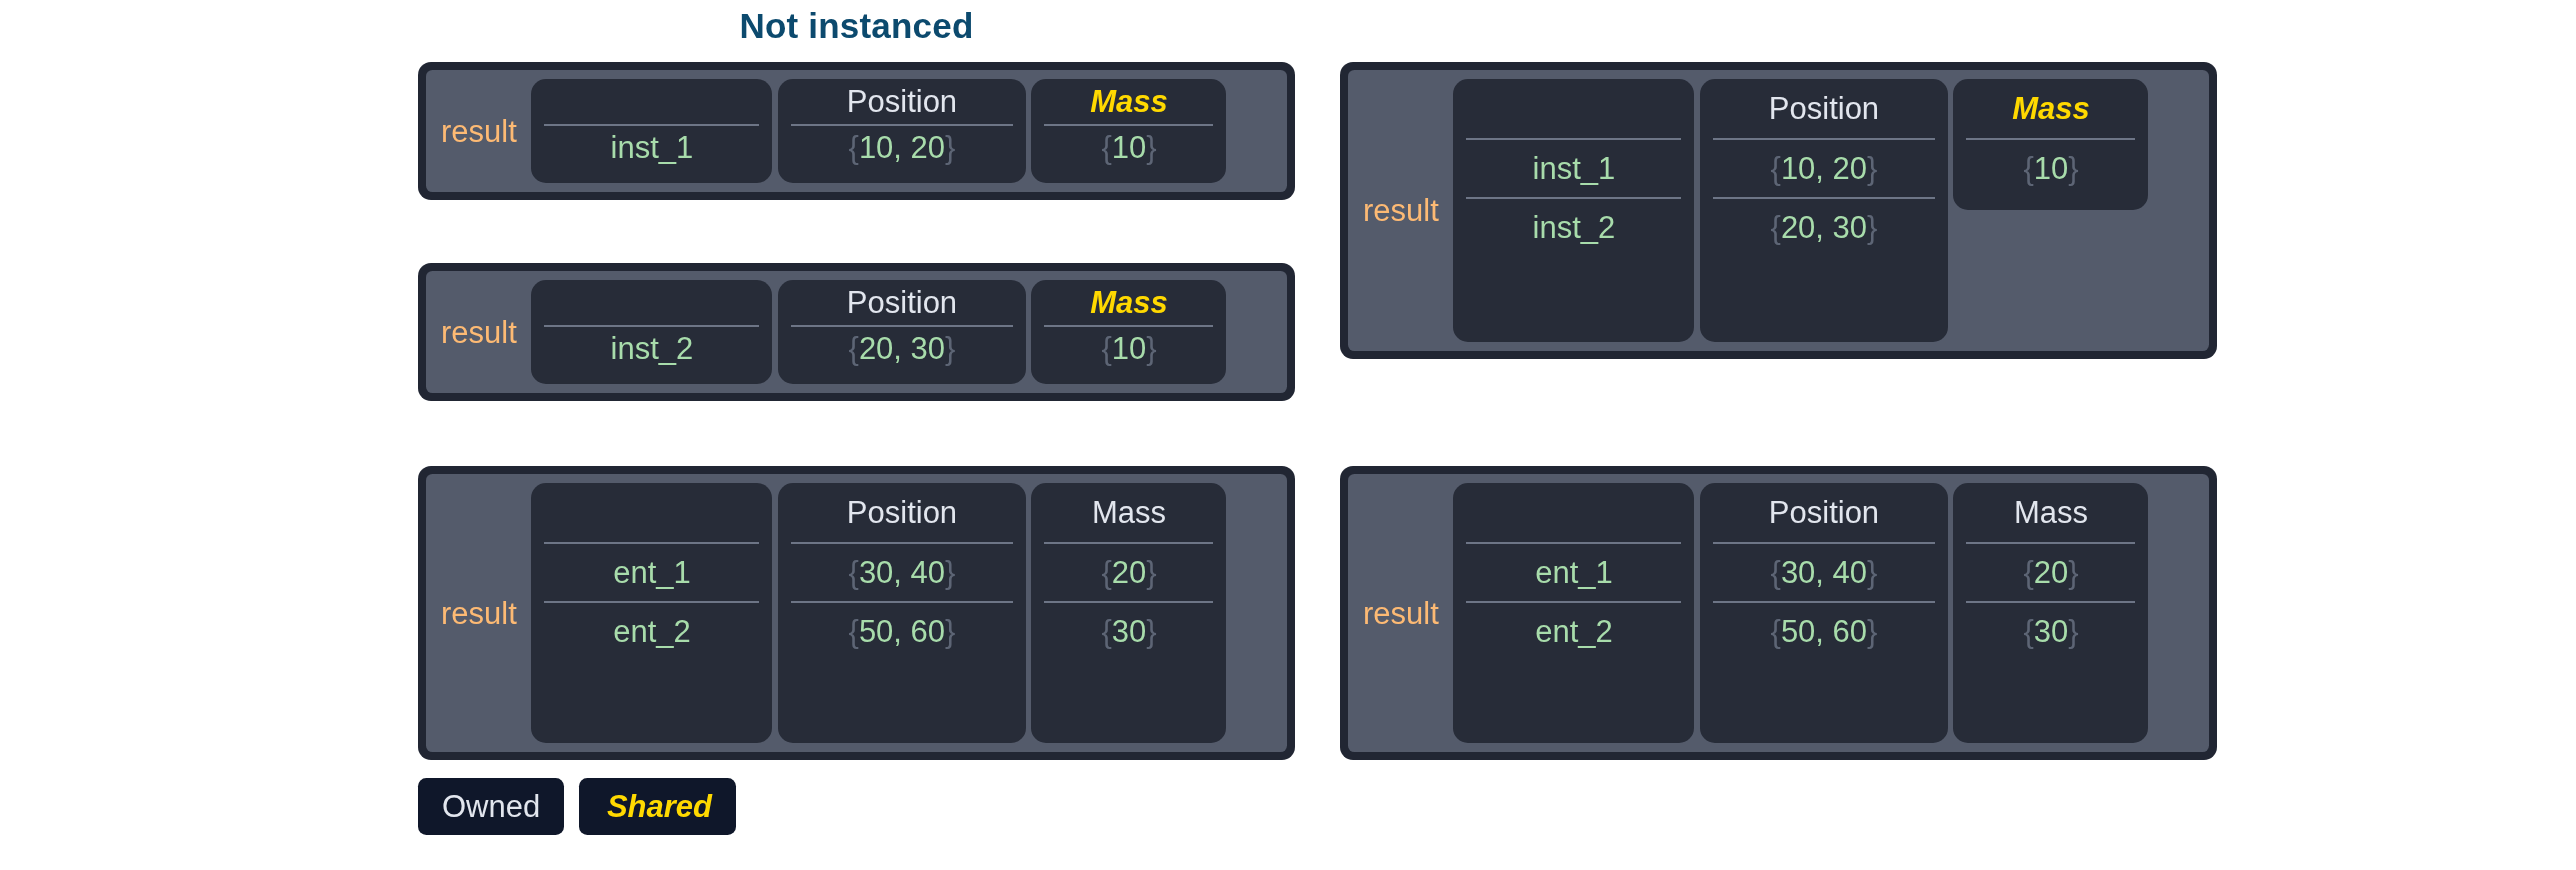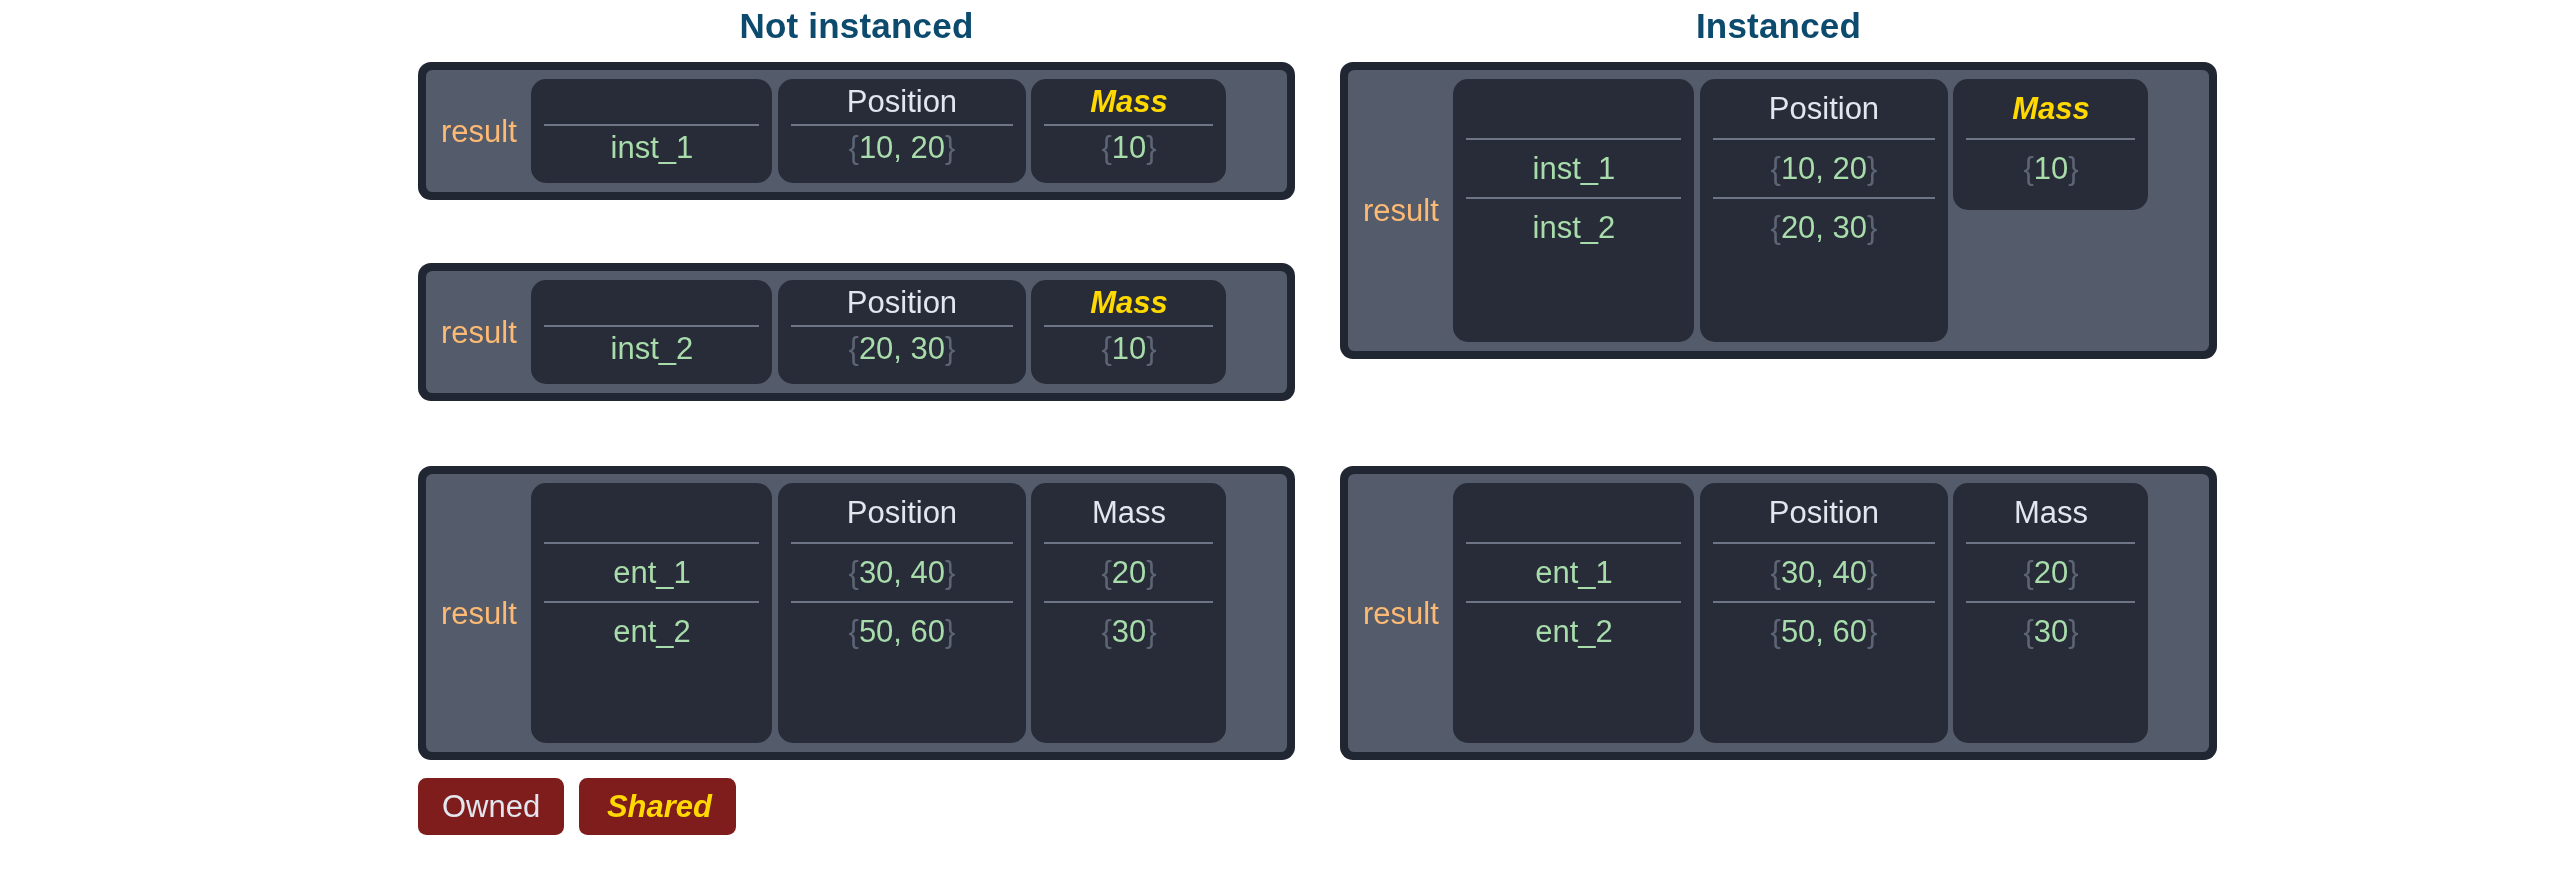--- a/index.html
+++ b/index.html
@@ -117,42 +117,41 @@
 
   
   .legend {
     position: absolute;
     left: 418px;
     top: 778px;
     display: flex;
     gap: 14.7px;
   }
   .legend-chip {
-    background: #7f1d1d;
+    background: #0f172a;
     border-radius: 8.3px;
     padding: 13px 24px;
     font-size: 31px;
     line-height: 1;
     color: #e2e6ee;
   }
   .legend-chip.shared {
     color: #ffd900;
     font-style: italic;
     font-weight: bold;
     padding-left: 28px;
   }
 </style>
 </head>
 <body>
 
 <div class="stage">
 
   <div class="col-title" id="title-not-instanced">Not instanced</div>
 
-  <div class="col-title" id="title-instanced">Instanced</div>
 
   <div id="blocks-layer">
       <div class="block" style="left: 418px; top: 62px; width: 877px; height: 138px;">
         <div class="block-inner">
           <div class="result-label">result</div>
           <div class="cols">
             <div class="col col-name">
               <div class="cell head"></div>
               <div class="sep"></div>
               <div class="cell value">inst_1</div>

